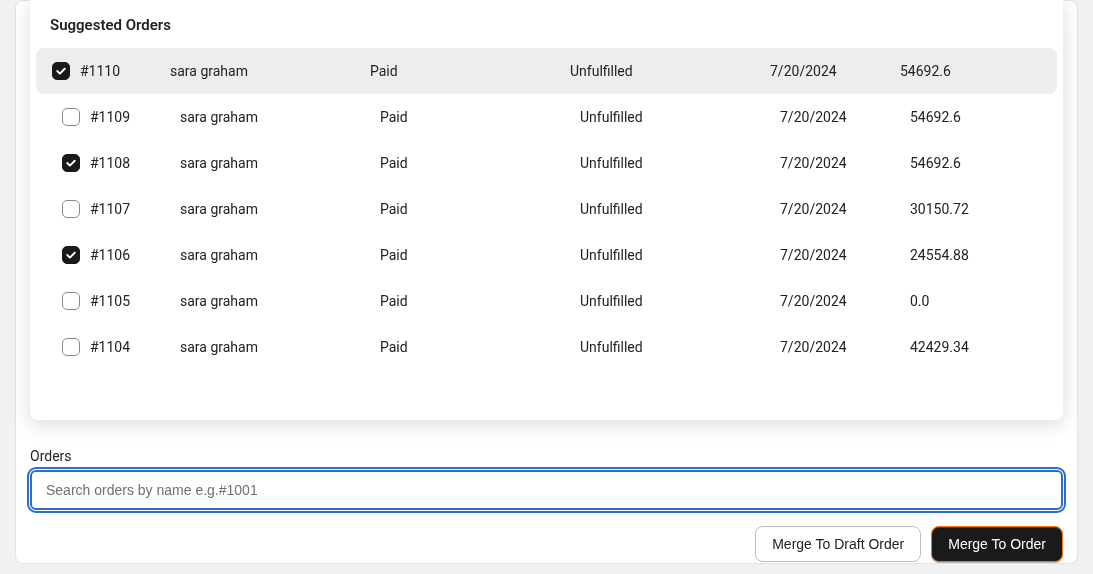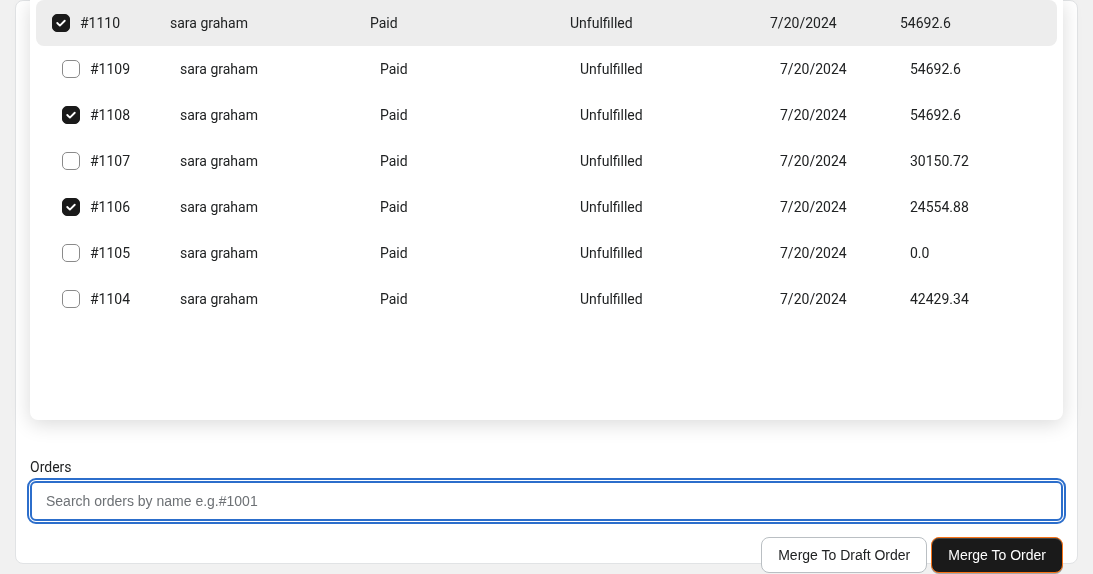--- a/index.html
+++ b/index.html
@@ -95,21 +95,21 @@
       width: 200px;
     }
     .col-date {
       width: 130px;
     }
     .col-amount {
       flex: 1;
     }
     .orders-section {
       position: absolute;
-      bottom: 1px;
+      bottom: 12px;
       left: 30px;
       right: 30px;
     }
     .orders-label {
       font-size: 14px;
       color: #202223;
       margin-bottom: 6px;
       display: block;
     }
     .search-input {
@@ -121,21 +121,21 @@
       outline: 2px solid #2c6ecb;
       outline-offset: 1px;
       color: #202223;
     }
     .search-input::placeholder {
       color: #6d7175;
     }
     .button-row {
       display: flex;
       justify-content: flex-end;
-      gap: 4px;
+      gap: 10px;
       margin-top: 16px;
     }
     .btn {
       padding: 9px 16px;
       font-size: 14px;
       border-radius: 8px;
       cursor: pointer;
       font-weight: 500;
     }
     .btn-secondary {
@@ -161,20 +161,21 @@
       border-radius: 2px;
     }
   </style>
 </head>
 <body>
 
 <div class="main-panel"></div>
 
 <div class="dropdown-panel">
   <div class="dropdown-scroll">
+    <div class="dropdown-header">Suggested Orders</div>
     <div id="rows-container">
         <div class="order-row highlighted">
           <div class="checkbox checked">
             <svg viewBox="0 0 16 16" fill="none">
               <path d="M3 8l3.5 3.5L13 5" stroke="white" stroke-width="2.5" stroke-linecap="round" stroke-linejoin="round"></path>
             </svg>
           </div>
           <span class="col-id">#1110</span>
           <span class="col-customer">sara graham</span>
           <span class="col-payment">Paid</span>

